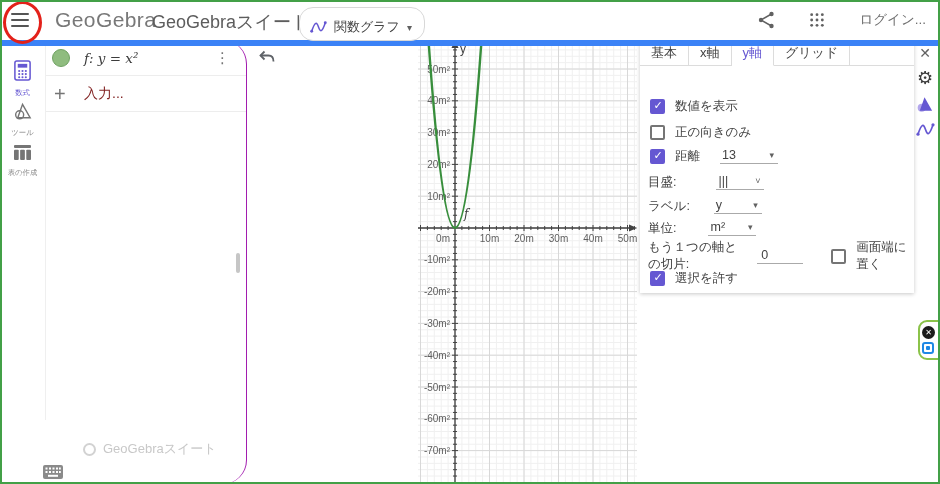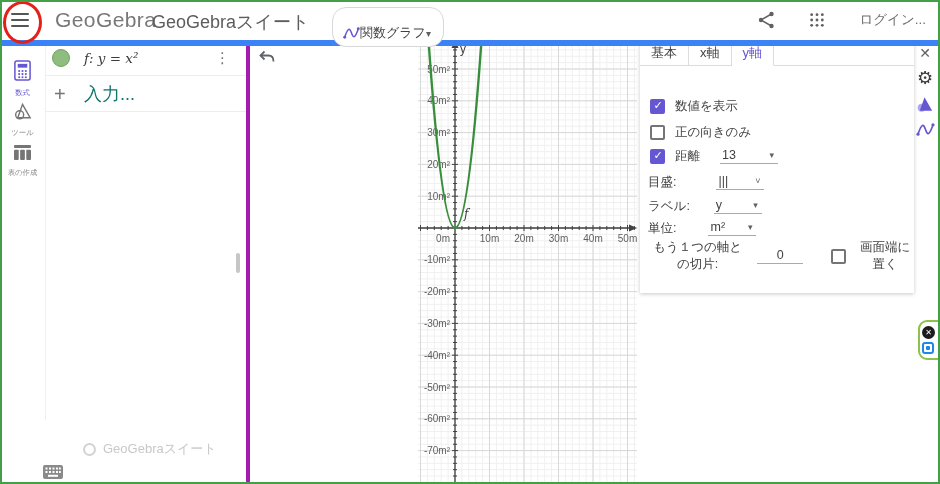--- a/index.html
+++ b/index.html
@@ -12,46 +12,46 @@
     border-bottom:6px solid #3b82f6;display:flex;align-items:center;z-index:10;}
   .hamburger{position:absolute;left:11px;top:11px;width:18px;height:18px;display:flex;
     flex-direction:column;justify-content:space-between;padding:2px 0;box-sizing:border-box;cursor:pointer;}
   .hamburger span{display:block;height:2.4px;background:#555;border-radius:1px;}
   .annotation-ellipse{position:absolute;left:3px;top:1px;width:33px;height:37px;
     border:3px solid #e3211a;border-radius:50%;z-index:60;pointer-events:none;}
   .logo{position:absolute;left:55px;top:8px;font-size:21px;color:#787878;
     font-weight:500;letter-spacing:.4px;}
   .app-title{position:absolute;left:152px;top:10px;font-size:18px;color:#5d5d5d;}
   .switcher{position:absolute;left:299px;top:7px;height:26px;border:1px solid #d8d8d8;
-    border-radius:14px;display:flex;align-items:center;padding:12px 12px 0 10px;cursor:pointer;background:#fff;margin-left:33px;}
+    border-radius:14px;display:flex;align-items:center;padding:6px 12px 0 10px;gap:7px;cursor:pointer;background:#fff;}
   .switcher .lbl{font-size:13px;color:#424242;}
   .switcher .caret{font-size:10px;color:#616161;}
   .hdr-right{position:absolute;right:14px;top:0;height:40px;display:flex;align-items:center;gap:34px;}
   .login{font-size:13.5px;color:#6f6f6f;cursor:pointer;}
   .icon-btn{cursor:pointer;display:flex;align-items:center;}
 
   
   .rail{position:absolute;left:0;top:40px;width:45px;height:380px;background:#fff;
     border-right:1px solid #efefef;z-index:5;}
   .rail-item{position:absolute;left:0;width:45px;text-align:center;cursor:pointer;}
   .rail-item .rlabel{display:block;font-size:8px;margin-top:2px;color:#8a8a8a;transform:scale(.92);}
   .rail-item.active .rlabel{color:#6557d2;}
 
   
   .algebra{position:absolute;left:45px;top:40px;width:201px;height:444px;background:#fff;
-    border-right:4px solid #a21caf;z-index:4;}
+    border-right:1px solid #a21caf;z-index:4;border-radius:24px;}
   .alg-row{position:absolute;left:0;width:100%;height:36px;border-bottom:1px solid #ededed;
     display:flex;align-items:center;box-sizing:border-box;}
   .marble{position:absolute;left:7px;top:9px;width:18px;height:18px;border-radius:50%;
     background:#8fbc7f;border:1.5px solid #6fa262;box-sizing:border-box;cursor:pointer;}
   .fx-text{position:absolute;left:39px;font-size:13.5px;color:#3c3c3c;
     font-family:"DejaVu Serif",serif;font-style:italic;}
   .kebab{position:absolute;right:16px;font-size:15px;color:#757575;cursor:pointer;}
   .plus{position:absolute;left:9px;font-size:20px;color:#757575;line-height:1;}
-  .placeholder{position:absolute;left:39px;font-size:18px;color:#0f766e;}
+  .placeholder{position:absolute;left:39px;font-size:14px;color:#7f1d1d;}
   .watermark{position:absolute;left:38px;top:400px;display:flex;align-items:center;gap:7px;color:#c8c8c8;font-size:13px;}
   .wm-ring{width:13px;height:13px;border:2px solid #d2d2d2;border-radius:50%;box-sizing:border-box;}
   .scroll-thumb{position:absolute;left:191px;top:213px;width:4px;height:20px;background:#c6c6c6;border-radius:2px;cursor:pointer;}
   .kbd-btn{position:absolute;left:43px;top:465px;z-index:6;cursor:pointer;}
 
   
   .canvas{position:absolute;left:246px;top:40px;width:694px;height:444px;background:#fff;}
   .undo{position:absolute;left:12px;top:9px;cursor:pointer;}
   #graph-svg{position:absolute;left:172px;top:0;}
 
@@ -59,21 +59,21 @@
   .settings-area{position:absolute;left:637px;top:40px;width:303px;height:444px;background:#fff;z-index:8;}
   .card{position:absolute;left:3px;top:0;width:274px;height:253px;background:#fff;
     box-shadow:0 1px 4px rgba(0,0,0,.22);}
   .tabs{position:absolute;left:0;top:0;width:100%;height:26px;display:flex;
     border-bottom:1px solid #dcdcdc;box-sizing:border-box;background:#fff;}
   .tab{padding:0 11px;font-size:13px;color:#424242;display:flex;align-items:center;
     border-right:1px solid #dcdcdc;cursor:pointer;background:#fff;}
   .tab.active{color:#6557d2;margin-bottom:-1px;border-bottom:1px solid #fff;}
   .srow{position:absolute;left:0;width:100%;height:24px;display:flex;align-items:center;
     font-size:12.5px;color:#424242;box-sizing:border-box;padding-left:10px;gap:10px;}
-  .srow.lblrow{padding-left:8px;text-align:center;}
+  .srow.lblrow{padding-left:8px;}
   .cb{width:15px;height:15px;border:2px solid #757575;border-radius:2px;box-sizing:border-box;
     background:#fff;flex:0 0 auto;cursor:pointer;position:relative;}
   .cb.checked{background:#6557d2;border-color:#6557d2;}
   .cb.checked::after{content:"✓";position:absolute;left:1.5px;top:-2px;color:#fff;font-size:11px;font-weight:bold;}
   .dd-val{border-bottom:1px solid #aaa;padding:0 4px 1px 2px;min-width:42px;display:inline-flex;
     justify-content:space-between;align-items:center;cursor:pointer;color:#424242;}
   .dd-caret{font-size:9px;color:#616161;margin-left:8px;}
   .inp-val{border-bottom:1px solid #aaa;min-width:38px;padding:0 4px 1px 4px;cursor:text;color:#424242;}
 
   
@@ -474,20 +474,21 @@
         <text x="46" y="178" font-size="12" fill="#3d3d3d" text-anchor="start" style="font-style:italic;font-family:&quot;DejaVu Serif&quot;,serif">f</text>
       </svg>
   </div>
 
   <div class="settings-area">
     <div class="card">
       <div class="tabs">
         <div class="tab">基本</div>
         <div class="tab">x軸</div>
         <div class="tab active">y軸</div>
+        <div class="tab">グリッド</div>
       </div>
 
       <div class="srow" style="top:80px">
         <span class="cb"></span>
         <span>正の向きのみ</span>
       </div>
       <div class="srow" style="top:54px">
         <span class="cb checked"></span>
         <span>数値を表示</span>
       </div>
@@ -519,20 +520,24 @@
           <span>m²</span>
           <span class="dd-caret">▾</span>
         </span>
       </div>
       <div class="srow lblrow" style="top:204px">
         <span>もう１つの軸との切片:</span>
         <span class="inp-val">0</span>
         <span class="cb" style="margin-left:18px"></span>
         <span>画面端に置く</span>
       </div>
+      <div class="srow" style="top:226px">
+        <span class="cb checked"></span>
+        <span>選択を許す</span>
+      </div>
     </div>
   </div>
 
   <div class="strip">
     <span class="close-x">✕</span>
     <span class="s-item gear">⚙</span>
     <span class="s-item">
       <svg width="20" height="19" viewBox="0 0 21 19">
         <circle cx="7" cy="13" r="4.2" fill="#b3a7ec"></circle>
         <path d="M10 2 L18 16 L5 16 Z" fill="#6557d2"></path>

